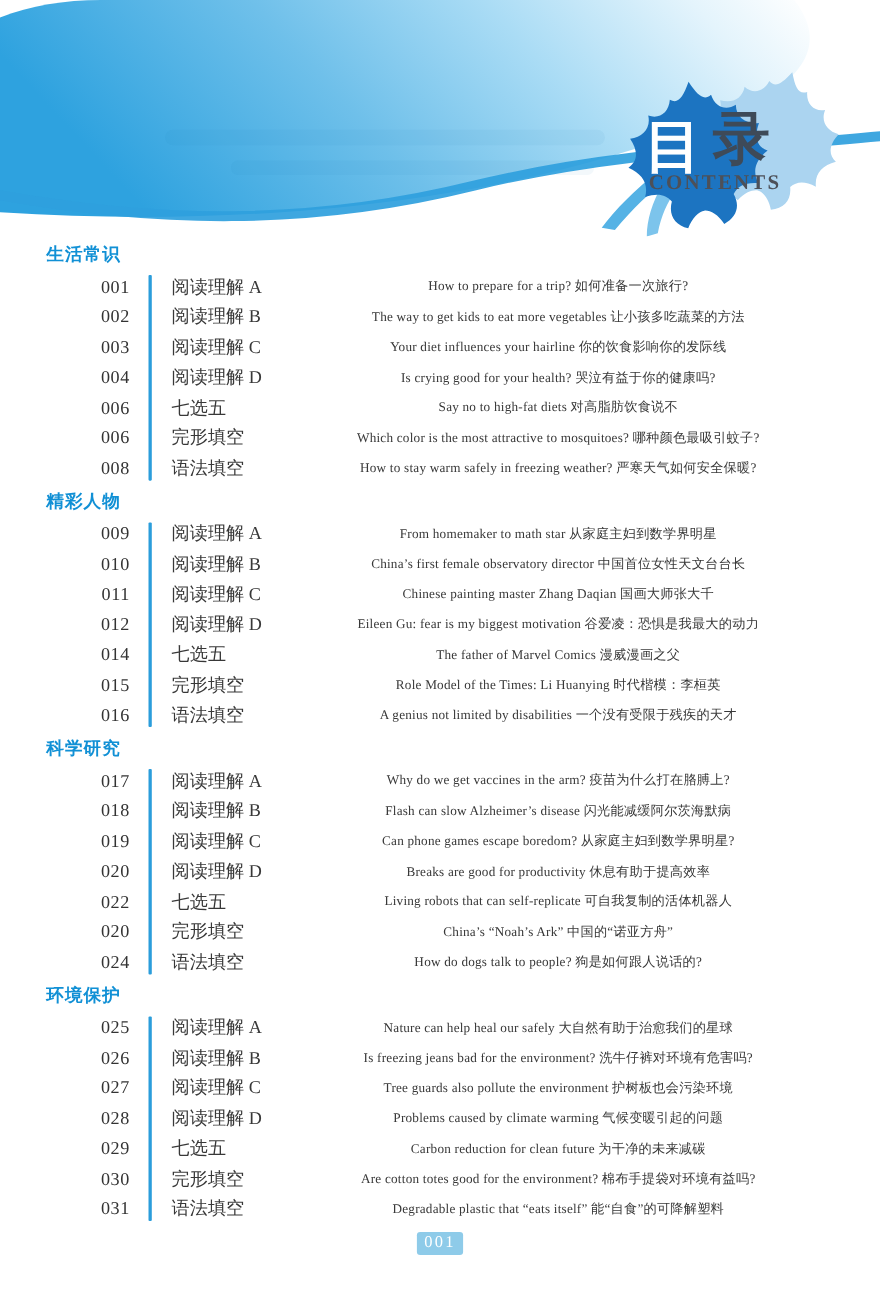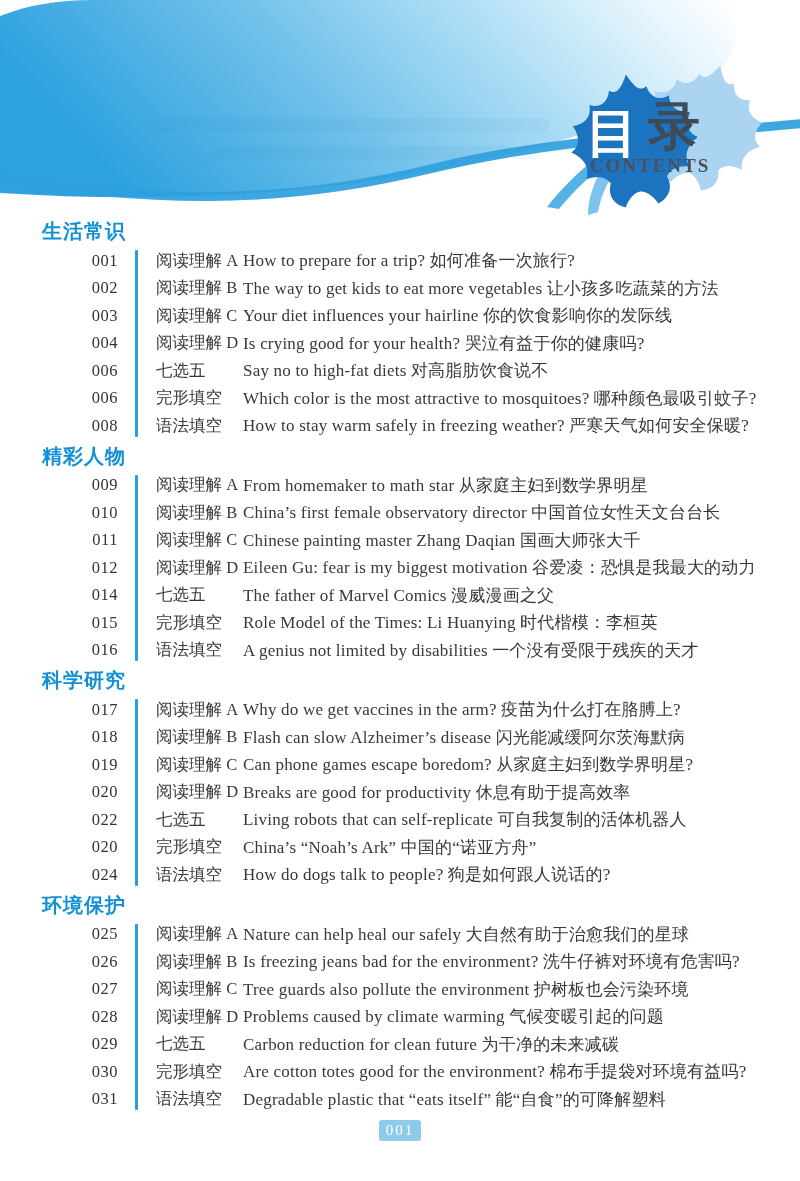--- a/index.html
+++ b/index.html
@@ -9,32 +9,32 @@
     position:relative;
   }
   
   .header{position:relative;width:800px;height:215px;}
   .header svg{position:absolute;left:0;top:0;}
   
   .content{padding:7px 28px 0 42px;}
   .section{margin-bottom:7px;}
   .section-title{
     font-family:"Liberation Sans","DejaVu Sans",sans-serif;
-    font-weight:bold;font-size:20px;line-height:19px;color:#1190d5;
+    font-weight:bold;font-size:16px;line-height:19px;color:#1190d5;
     letter-spacing:1px;margin:0 0 6px 0;
   }
   .rows{position:relative;}
   .vline{
     position:absolute;left:93px;top:3px;bottom:3px;width:3px;
     background:#2b9ddb;border-radius:1px;
   }
   .row{display:flex;align-items:center;height:27.5px;color:#383838;white-space:nowrap;}
   .num{width:76px;text-align:right;font-size:16.5px;letter-spacing:.5px;color:#333;}
   .cat{width:87px;margin-left:38px;font-size:16.5px;overflow:visible;font-family:Liberation Serif, serif;}
-  .title{flex:1;font-size:17px;letter-spacing:.2px;}
+  .title{flex:1;font-size:12px;letter-spacing:.2px;text-align:center;}
   
   .footer{display:flex;justify-content:center;margin-top:0;}
   .page-badge{
     background:#8ecbe9;color:#ffffff;font-size:15px;letter-spacing:2px;
     padding:1px 7px 2px 7px;border-radius:3px;line-height:18px;
   }
 </style>
 </head>
 <body>
 

